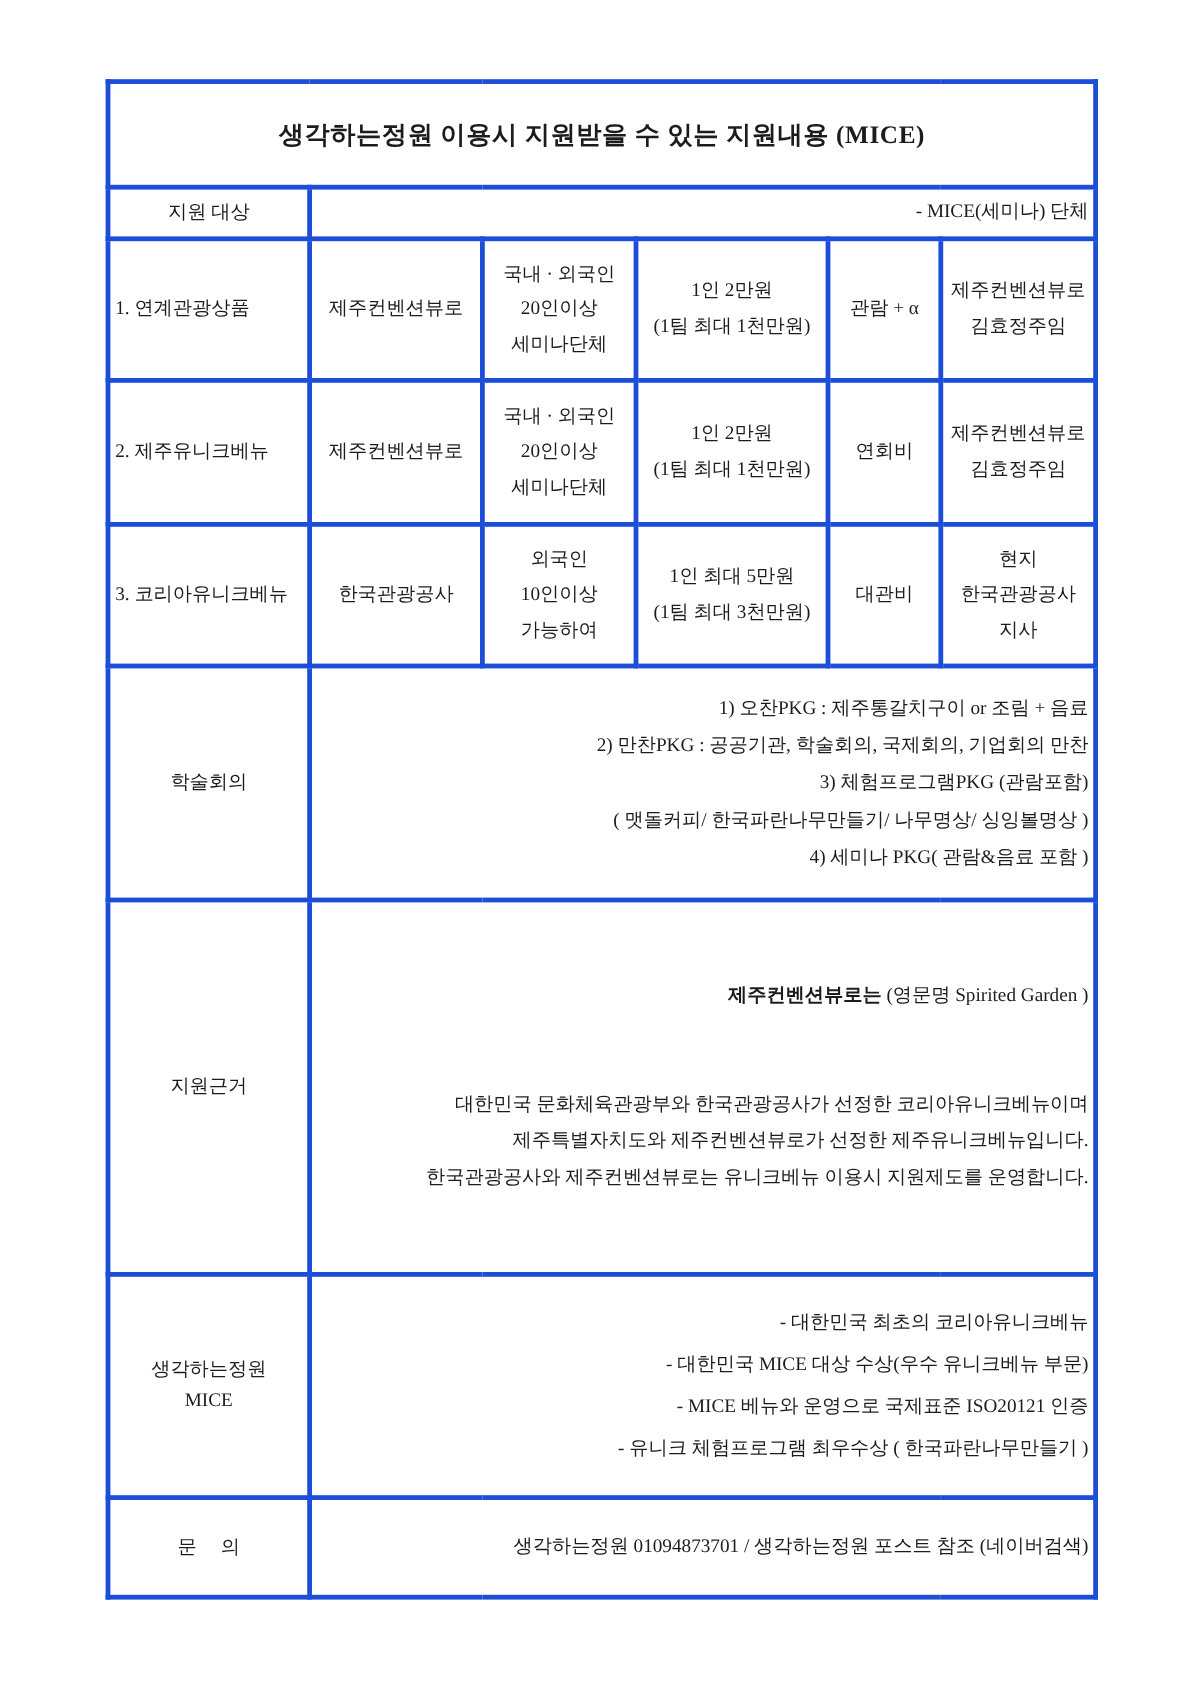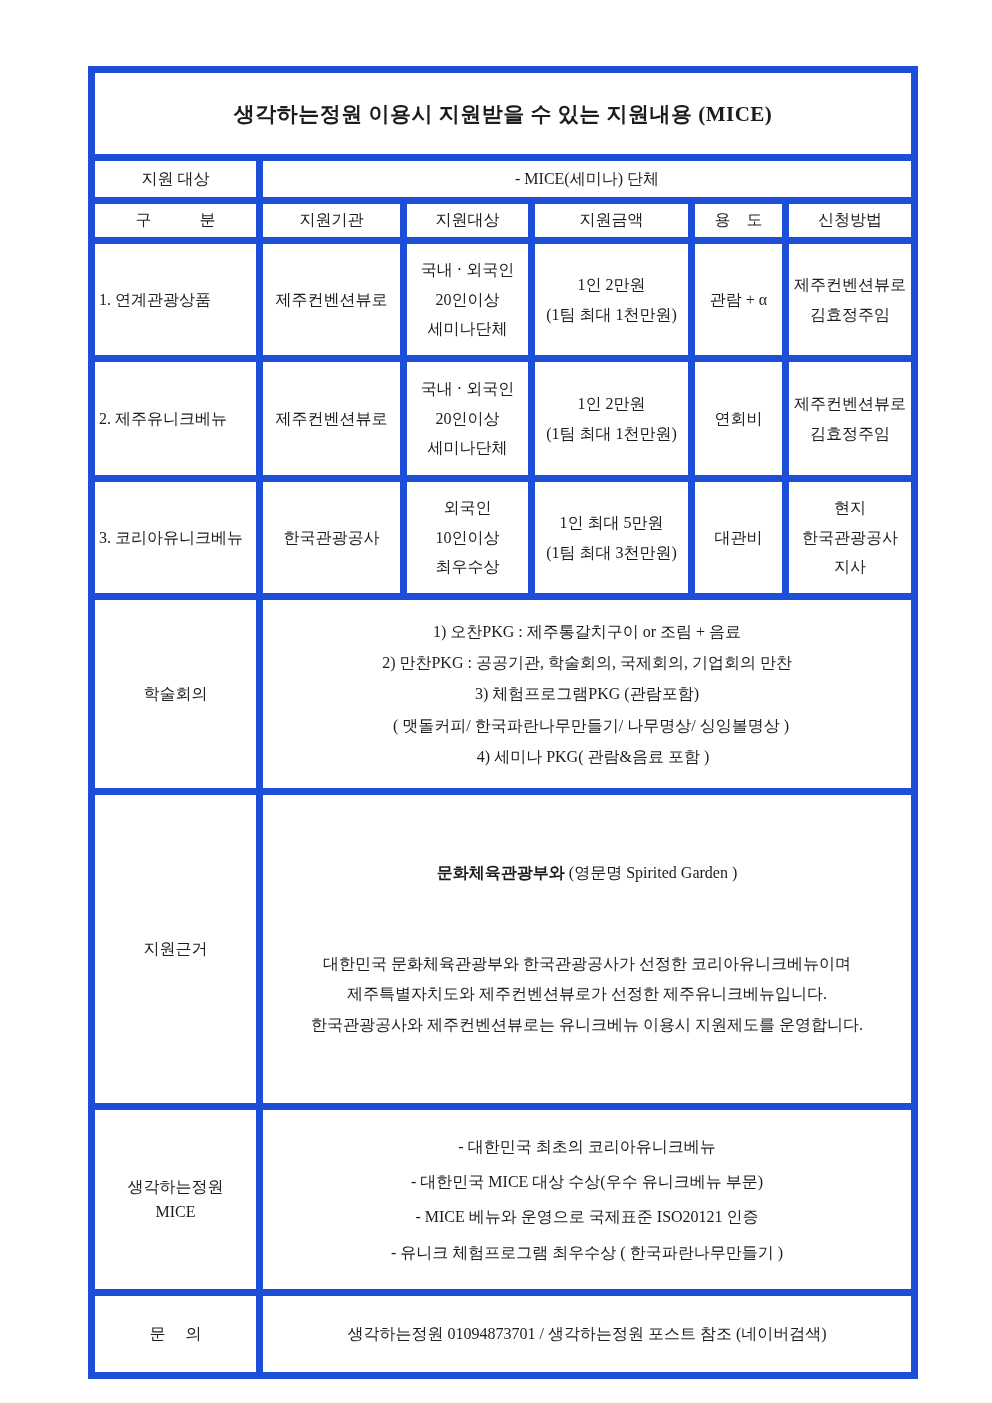--- a/index.html
+++ b/index.html
@@ -22,21 +22,21 @@
     position: absolute;
     left: 88px;
     top: 66px;
     width: 823px;
     border-collapse: collapse;
     table-layout: fixed;
     border: 2px solid #262626;
     font-size: 16px;
   }
   table.doc td {
-    border: 7px solid #1d4ed8;
+    border: 4px solid #1d4ed8;
     padding: 2px 4px;
     vertical-align: middle;
     white-space: pre-wrap;
     overflow: hidden;
   }
   .title-cell {
     text-align: center;
     font-weight: bold;
     font-size: 21px;
     letter-spacing: 0.5px;
@@ -50,21 +50,21 @@
   }
   .m-cell {
     text-align: center;
     line-height: 1.85;
   }
   .m-cat {
     text-align: left;
     padding-left: 7px;
   }
   .content-cell {
-    text-align: center;
+    text-align: right;
     padding-left: 14px;
     line-height: 1.55;
   }
   .note-content   { padding-left: 13px; }
   .products-content { padding-left: 30px; line-height: 1.95; }
   .basis-content  { padding-left: 22px; line-height: 1.9; }
   .mice-content   { padding-left: 12px; line-height: 2.2; }
   .contact-content{ padding-left: 22px; }
   .bold { font-weight: bold; }
 
@@ -99,28 +99,20 @@
         <tr class="r-title">
       <td colspan="6" class="title-cell">생각하는정원 이용시 지원받을 수 있는 지원내용 (MICE)</td>
     </tr>
 
     <tr class="r-target">
       <td class="label-cell">지원 대상</td>
       <td colspan="5" class="content-cell">- MICE(세미나) 단체</td>
     </tr>
 
 
-    <tr class="r-head">
-      <td class="head-cell">구　　　분</td>
-      <td class="head-cell">지원기관</td>
-      <td class="head-cell">지원대상</td>
-      <td class="head-cell">지원금액</td>
-      <td class="head-cell">용　도</td>
-      <td class="head-cell">신청방법</td>
-    </tr>
 
     <tr class="r-d1">
       <td class="m-cell m-cat">1. 연계관광상품</td>
       <td class="m-cell">제주컨벤션뷰로</td>
       <td class="m-cell">국내 · 외국인
 20인이상
 세미나단체</td>
       <td class="m-cell">1인 2만원
 (1팀 최대 1천만원)</td>
       <td class="m-cell">관람 + α</td>
@@ -139,21 +131,21 @@
       <td class="m-cell">연회비</td>
       <td class="m-cell">제주컨벤션뷰로
 김효정주임</td>
     </tr>
 
     <tr class="r-d3">
       <td class="m-cell m-cat">3. 코리아유니크베뉴</td>
       <td class="m-cell">한국관광공사</td>
       <td class="m-cell">외국인
 10인이상
-최우수상</td>
+가능하여</td>
       <td class="m-cell">1인 최대 5만원
 (1팀 최대 3천만원)</td>
       <td class="m-cell">대관비</td>
       <td class="m-cell">현지
 한국관광공사
 지사</td>
     </tr>
 
 
     <tr class="r-products">
@@ -161,21 +153,21 @@
       <td colspan="5" class="content-cell products-content">1) 오찬PKG : 제주통갈치구이 or 조림 + 음료
 2) 만찬PKG : 공공기관, 학술회의, 국제회의, 기업회의 만찬
 3) 체험프로그램PKG (관람포함)
   ( 맷돌커피/ 한국파란나무만들기/ 나무명상/ 싱잉볼명상 )
    4) 세미나 PKG( 관람&amp;음료 포함 )</td>
     </tr>
 
     <tr class="r-basis">
       <td class="label-cell">지원근거</td>
       <td colspan="5" class="content-cell basis-content">
-        <div><span class="bold">문화체육관광부와</span><span> (영문명 Spirited Garden )</span></div>
+        <div><span class="bold">제주컨벤션뷰로는</span><span> (영문명 Spirited Garden )</span></div>
         <div>대한민국 문화체육관광부와 한국관광공사가 선정한 코리아유니크베뉴이며
 제주특별자치도와 제주컨벤션뷰로가 선정한 제주유니크베뉴입니다.
 한국관광공사와 제주컨벤션뷰로는 유니크베뉴 이용시 지원제도를 운영합니다.</div>
       </td>
     </tr>
 
     <tr class="r-mice">
       <td class="label-cell">생각하는정원
 MICE</td>
       <td colspan="5" class="content-cell mice-content">- 대한민국 최초의 코리아유니크베뉴

